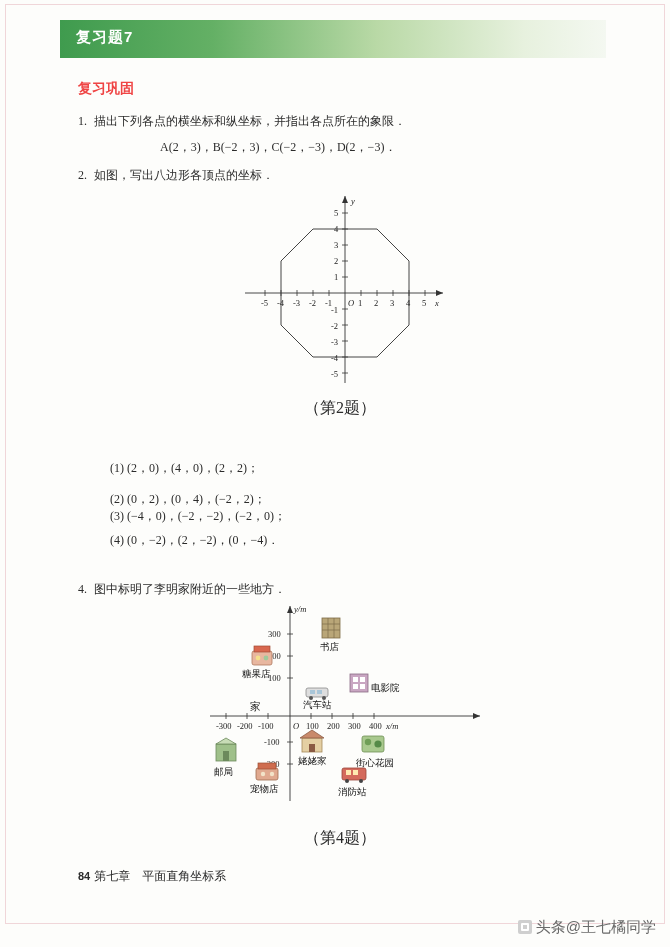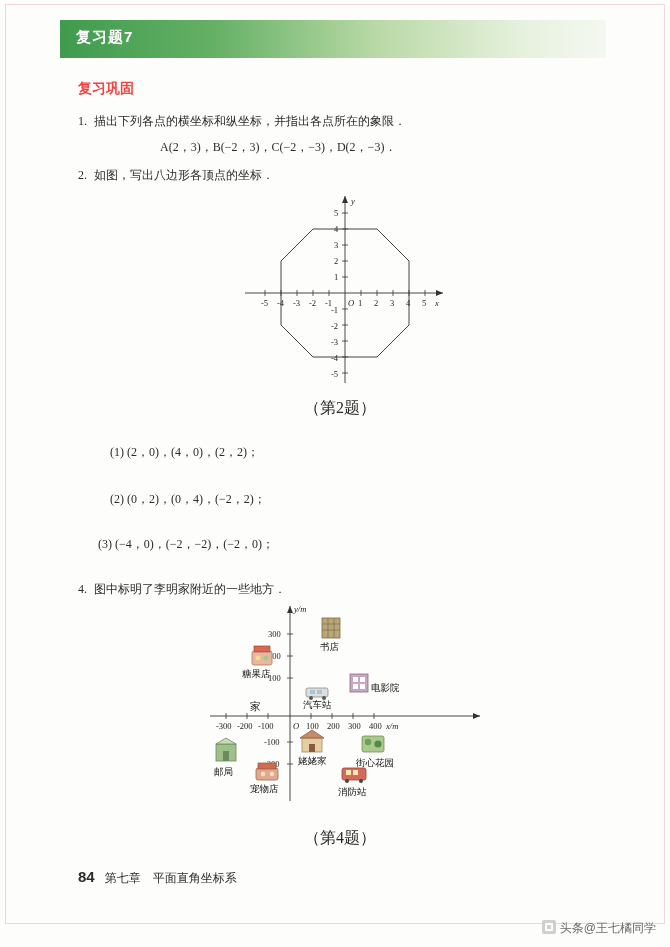--- a/index.html
+++ b/index.html
@@ -70,27 +70,27 @@
   }
   .footer{
     position:absolute;
     left:78px;top:868px;
     font-size:12px;
     color:#2b2b2b;
   }
   .footer .pg{
     font-family:"Liberation Sans", sans-serif;
     font-weight:bold;
+    font-size:11px;
+    margin-right:4px;
+  }
+  .watermark{
+    position:absolute;
+    right:14px;bottom:10px;
     font-size:15px;
-    margin-right:10px;
-  }
-  .watermark{
-    position:absolute;
-    right:14px;bottom:10px;
-    font-size:12px;
     color:#6b6b6b;
     font-family:"Liberation Sans", sans-serif;
   }
   .wm-icon{
     display:inline-block;
     width:14px;height:14px;
     background:#cfcfcf;
     border-radius:2px;
     vertical-align:-2px;
     margin-right:4px;
@@ -191,23 +191,24 @@
         <text x="96" y="189">-5</text>
 
         <text x="113" y="118" font-style="italic">O</text>
         <text x="200" y="118" font-style="italic">x</text>
         <text x="116" y="16" font-style="italic">y</text>
       </g>
     </svg>
   </div>
   <div class="caption" style="left:280px;top:398px;width:120px;">（第2题）</div>
 
-  <div class="q" style="left:110px;top:443px;text-align:right;">(1) (2，0)，(4，0)，(2，2)；</div>
+  <div class="q" style="left:110px;top:459px;text-align:right;">(1) (2，0)，(4，0)，(2，2)；</div>
   <div class="q" style="left:110px;top:490px;">(2) (0，2)，(0，4)，(−2，2)；</div>
-  <div class="q" style="left:98px;top:507px;margin-top:28px;">(3) (−4，0)，(−2，−2)，(−2，0)；</div>
+  <div class="q" style="left:110px;top:507px;">(3) (−4，0)，(−2，−2)，(−2，0)；</div>
+  <div class="q" style="left:110px;top:531px;">(4) (0，−2)，(2，−2)，(0，−4)．</div>
 
   <div class="q" style="left:78px;top:580px;">
     <span class="q-num">4.</span><span>图中标明了李明家附近的一些地方．</span>
   </div>
 
   <div class="fig2">
     <svg width="300" height="230" viewBox="0 0 300 230">
 
       <g stroke="#333" stroke-width="0.9" fill="none">
         <line x1="20" y1="120" x2="290" y2="120"></line>

